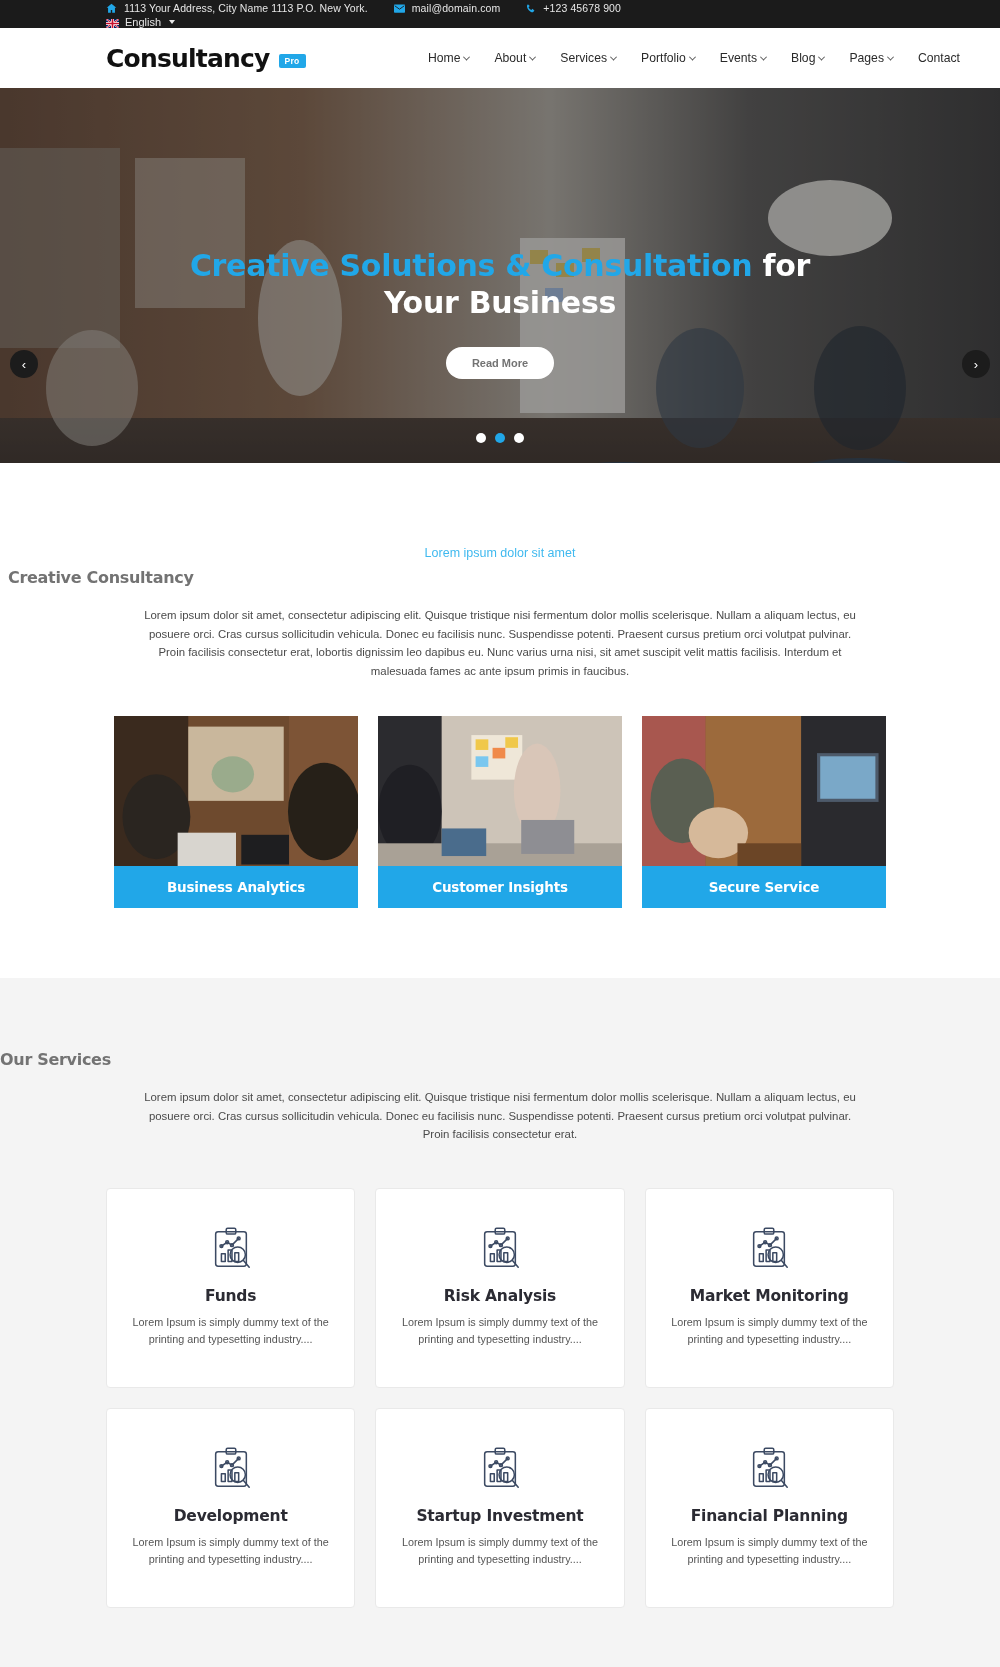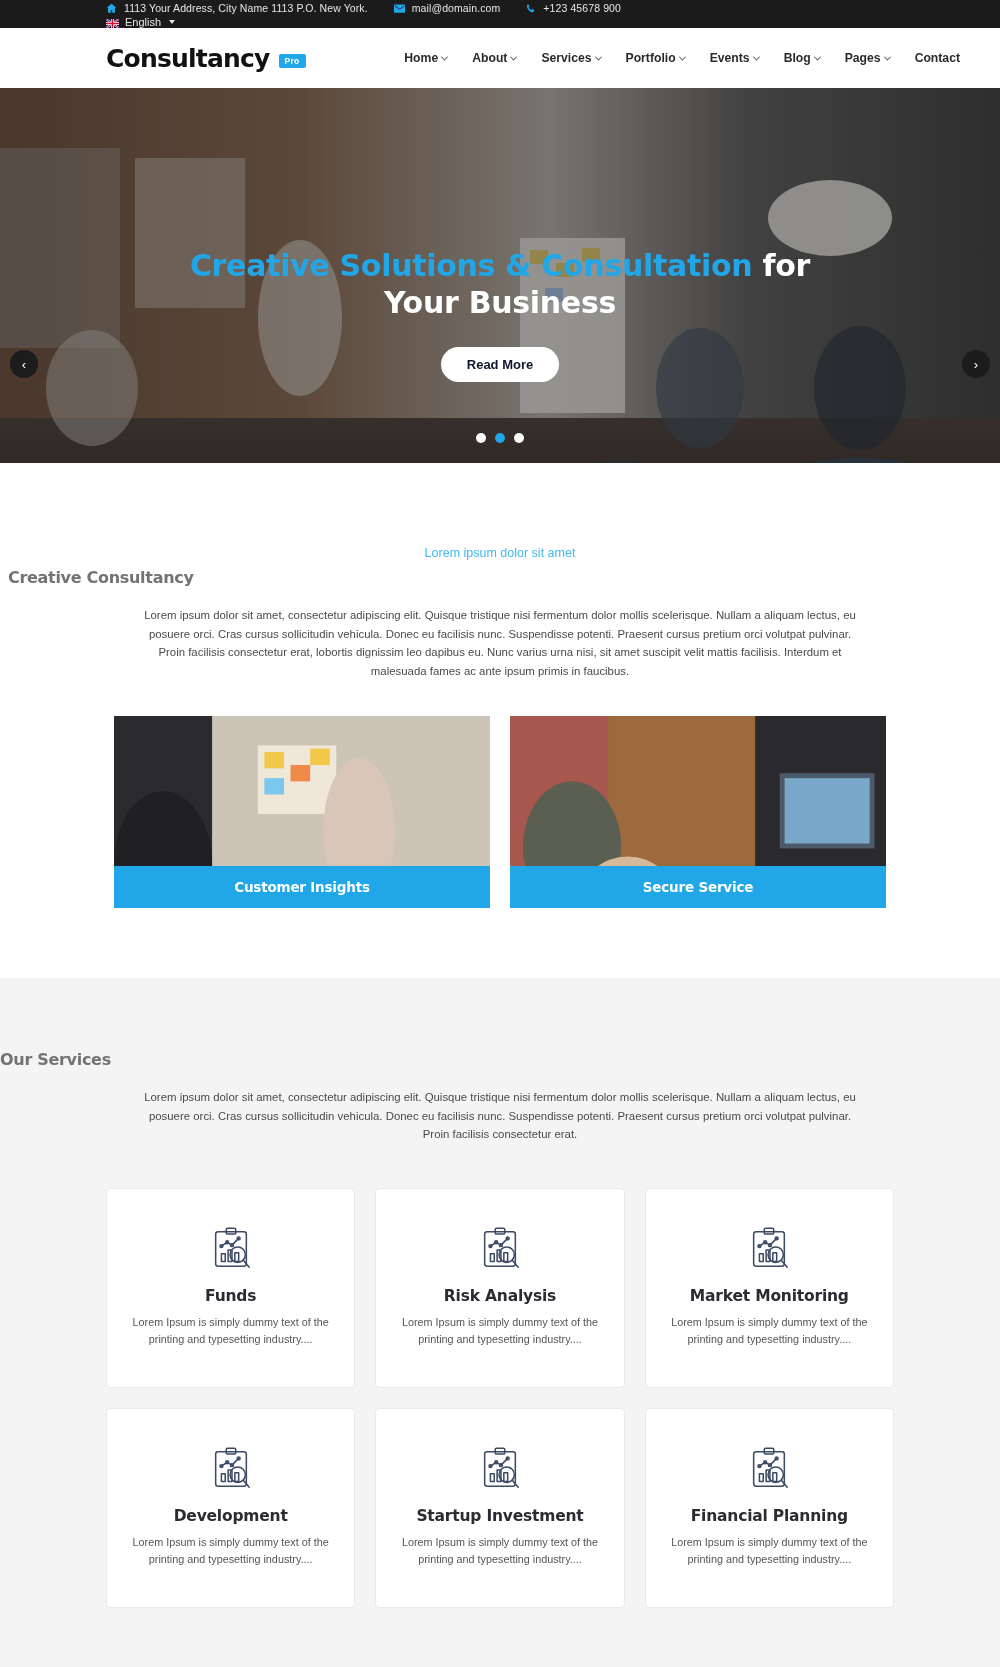--- a/index.html
+++ b/index.html
@@ -61,21 +61,21 @@
     font-weight:bold;
     padding:2px 7px 2px 6px;
     border-radius:2px;
     position:relative;
     top:3px;
     letter-spacing:.2px;
   }
   .nav { margin-left:auto; display:flex; align-items:center; gap:25px; }
   .nav-item {
     font-size:12.2px;
-    font-weight:bold;
+    font-weight:normal;
     color:#2a2a2a;
     display:flex;
     align-items:center;
     gap:4px;
     cursor:pointer;
     white-space:nowrap;
   }
   .chev {
     display:inline-block;
     width:5px; height:5px;
@@ -112,25 +112,25 @@
     color:#fff;
     text-align:center;
     line-height:1.22;
     letter-spacing:-.3px;
     max-width:700px;
   }
   .hero-title .accent { color:#21a7e8; }
   .read-more {
     margin-top:26px;
     background:#fff;
-    color:#0f172a;
+    color:#737373;
     border:none;
     border-radius:20px;
     padding:10px 26px;
-    font-size:13px;
+    font-size:11px;
     font-weight:bold;
     cursor:pointer;
   }
   .hero-arrow {
     position:absolute;
     top:262px;
     width:28px; height:28px;
     border-radius:50%;
     background:#1c1c1c;
     color:#fff;
@@ -383,20 +383,36 @@
 
 <div class="sec-white">
   <div class="sec-sub">Lorem ipsum dolor sit amet</div>
   <div class="sec-title">Creative Consultancy</div>
   <div class="sec-desc">Lorem ipsum dolor sit amet, consectetur adipiscing elit. Quisque tristique nisi fermentum dolor mollis scelerisque. Nullam a aliquam lectus, eu posuere orci. Cras cursus sollicitudin vehicula. Donec eu facilisis nunc. Suspendisse potenti. Praesent cursus pretium orci volutpat pulvinar. Proin facilisis consectetur erat, lobortis dignissim leo dapibus eu. Nunc varius urna nisi, sit amet suscipit velit mattis facilisis. Interdum et malesuada fames ac ante ipsum primis in faucibus.</div>
 
   <div class="cards3" id="intro-cards">
       <div class="pcard">
         <div class="pcard-img">
           <svg class="ph" viewBox="0 0 230 150" preserveAspectRatio="none">
+            <rect width="230" height="150" fill="#6e4a2e"></rect>
+            <rect x="0" y="0" width="70" height="150" fill="#3a2a1e"></rect>
+            <rect x="70" y="10" width="90" height="70" fill="#c9b79c"></rect>
+            <rect x="165" y="0" width="65" height="150" fill="#7d5436"></rect>
+            <ellipse cx="40" cy="95" rx="32" ry="40" fill="#2a2520"></ellipse>
+            <ellipse cx="198" cy="90" rx="34" ry="46" fill="#262018"></ellipse>
+            <rect x="60" y="110" width="55" height="32" fill="#d8d5cf"></rect>
+            <rect x="120" y="112" width="45" height="28" fill="#1e1e20"></rect>
+            <ellipse cx="112" cy="55" rx="20" ry="17" fill="#9aab8c"></ellipse>
+          </svg>
+        </div>
+        <div class="pcard-label">Business Analytics</div>
+      </div>
+      <div class="pcard">
+        <div class="pcard-img">
+          <svg class="ph" viewBox="0 0 230 150" preserveAspectRatio="none">
             <rect width="230" height="150" fill="#cdc4b8"></rect>
             <rect x="0" y="0" width="60" height="150" fill="#2b2b2f"></rect>
             <rect x="88" y="18" width="48" height="42" fill="#efe7d8"></rect>
             <rect x="92" y="22" width="12" height="10" fill="#f0c84a"></rect>
             <rect x="108" y="30" width="12" height="10" fill="#f08a4a"></rect>
             <rect x="92" y="38" width="12" height="10" fill="#7ac7ef"></rect>
             <rect x="120" y="20" width="12" height="10" fill="#f0c84a"></rect>
             <ellipse cx="30" cy="90" rx="30" ry="44" fill="#1f1f24"></ellipse>
             <ellipse cx="150" cy="70" rx="22" ry="44" fill="#d9c6b8"></ellipse>
             <rect x="0" y="120" width="230" height="30" fill="#a9a196"></rect>

